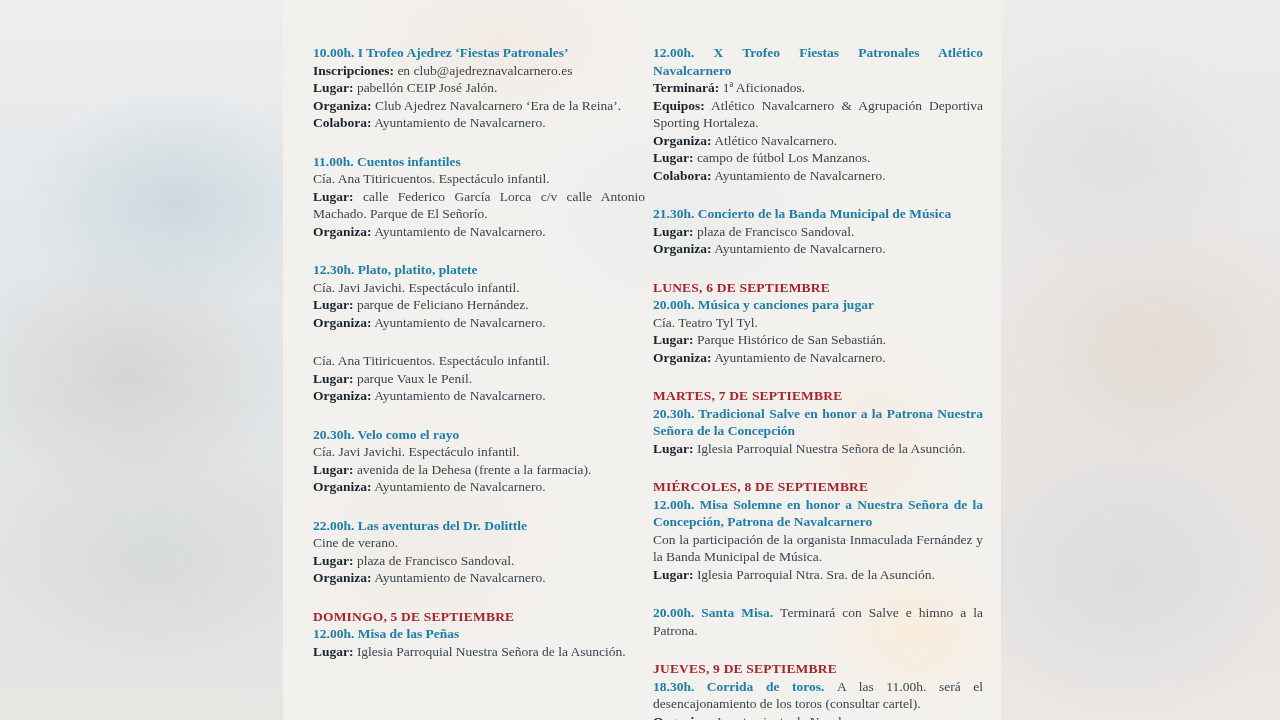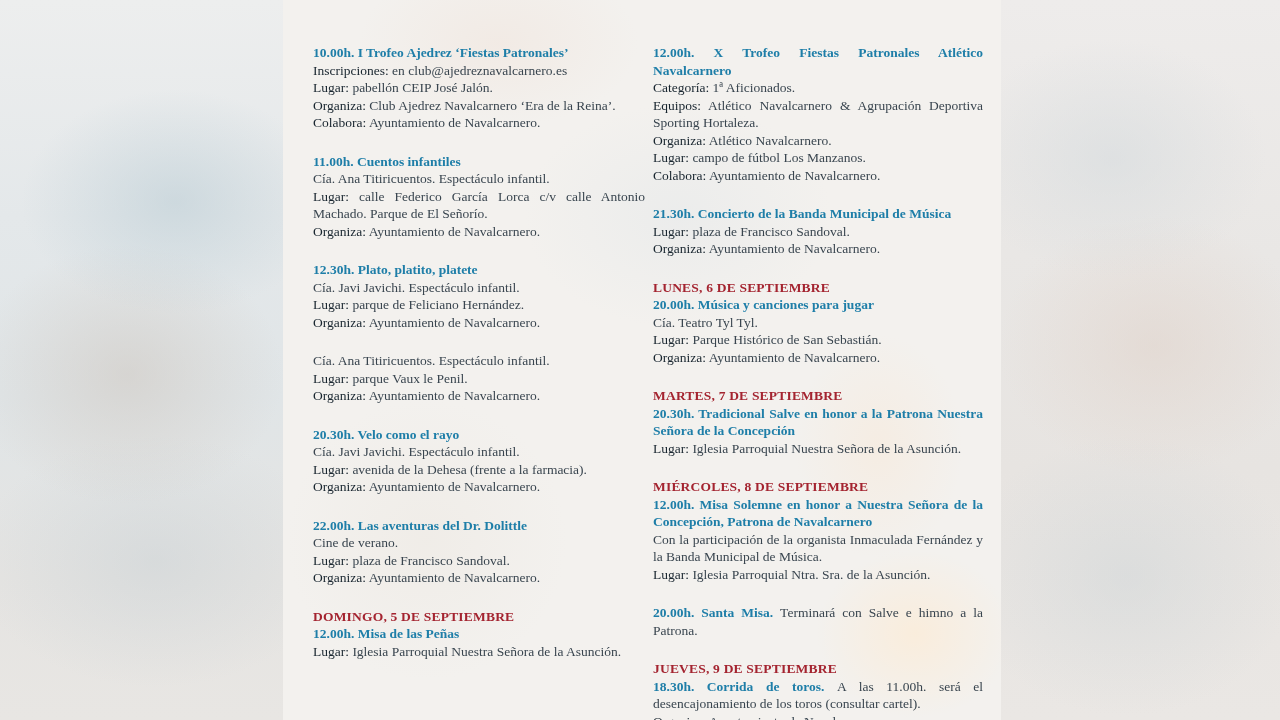--- a/index.html
+++ b/index.html
@@ -47,21 +47,21 @@
   }
   .col{position:absolute;top:44px;}
   .col-left{left:30px;width:332px;}
   .col-right{left:370px;width:330px;}
   .block{margin:0 0 21px 0;text-align:justify;}
   .block p,.block h3,.block h4{margin:0;padding:0;font-size:13.5px;line-height:17.5px;}
   .day{color:var(--red);font-weight:bold;letter-spacing:.2px;text-align:left;}
   .title{color:var(--blue);font-weight:bold;}
   .after{font-weight:normal;color:var(--body);}
   .line{color:var(--body);}
-  .lbl{font-weight:normal;color:var(--label);}
+  .lbl{font-weight:bold;color:var(--label);}
 </style>
 </head>
 <body>
 
 <div class="stage">
   <div class="margin-left"></div>
   <div class="poster">
     <div class="col col-left" id="col-0">
         <section class="block">
           <h4 class="title"><span>10.00h. I Trofeo Ajedrez ‘Fiestas Patronales’</span></h4>
@@ -101,21 +101,21 @@
         </section>
         <section class="block">
           <h3 class="day">DOMINGO, 5 DE SEPTIEMBRE</h3>
           <h4 class="title"><span>12.00h. Misa de las Peñas</span></h4>
           <p class="line"><b class="lbl">Lugar:</b> <span>Iglesia Parroquial Nuestra Señora de la Asunción.</span></p>
         </section>
       </div>
     <div class="col col-right" id="col-1">
         <section class="block">
           <h4 class="title"><span>12.00h. X Trofeo Fiestas Patronales Atlético Navalcarnero</span></h4>
-          <p class="line"><b class="lbl">Categoría:</b> <span>1ª Aficionados.</span></p>
+          <p class="line"><b class="lbl">Terminará:</b> <span>1ª Aficionados.</span></p>
           <p class="line"><b class="lbl">Equipos:</b> <span>Atlético Navalcarnero &amp; Agrupación Deportiva Sporting Hortaleza.</span></p>
           <p class="line"><b class="lbl">Organiza:</b> <span>Atlético Navalcarnero.</span></p>
           <p class="line"><b class="lbl">Lugar:</b> <span>campo de fútbol Los Manzanos.</span></p>
           <p class="line"><b class="lbl">Colabora:</b> <span>Ayuntamiento de Navalcarnero.</span></p>
         </section>
         <section class="block">
           <h4 class="title"><span>21.30h. Concierto de la Banda Municipal de Música</span></h4>
           <p class="line"><b class="lbl">Lugar:</b> <span>plaza de Francisco Sandoval.</span></p>
           <p class="line"><b class="lbl">Organiza:</b> <span>Ayuntamiento de Navalcarnero.</span></p>
         </section>

